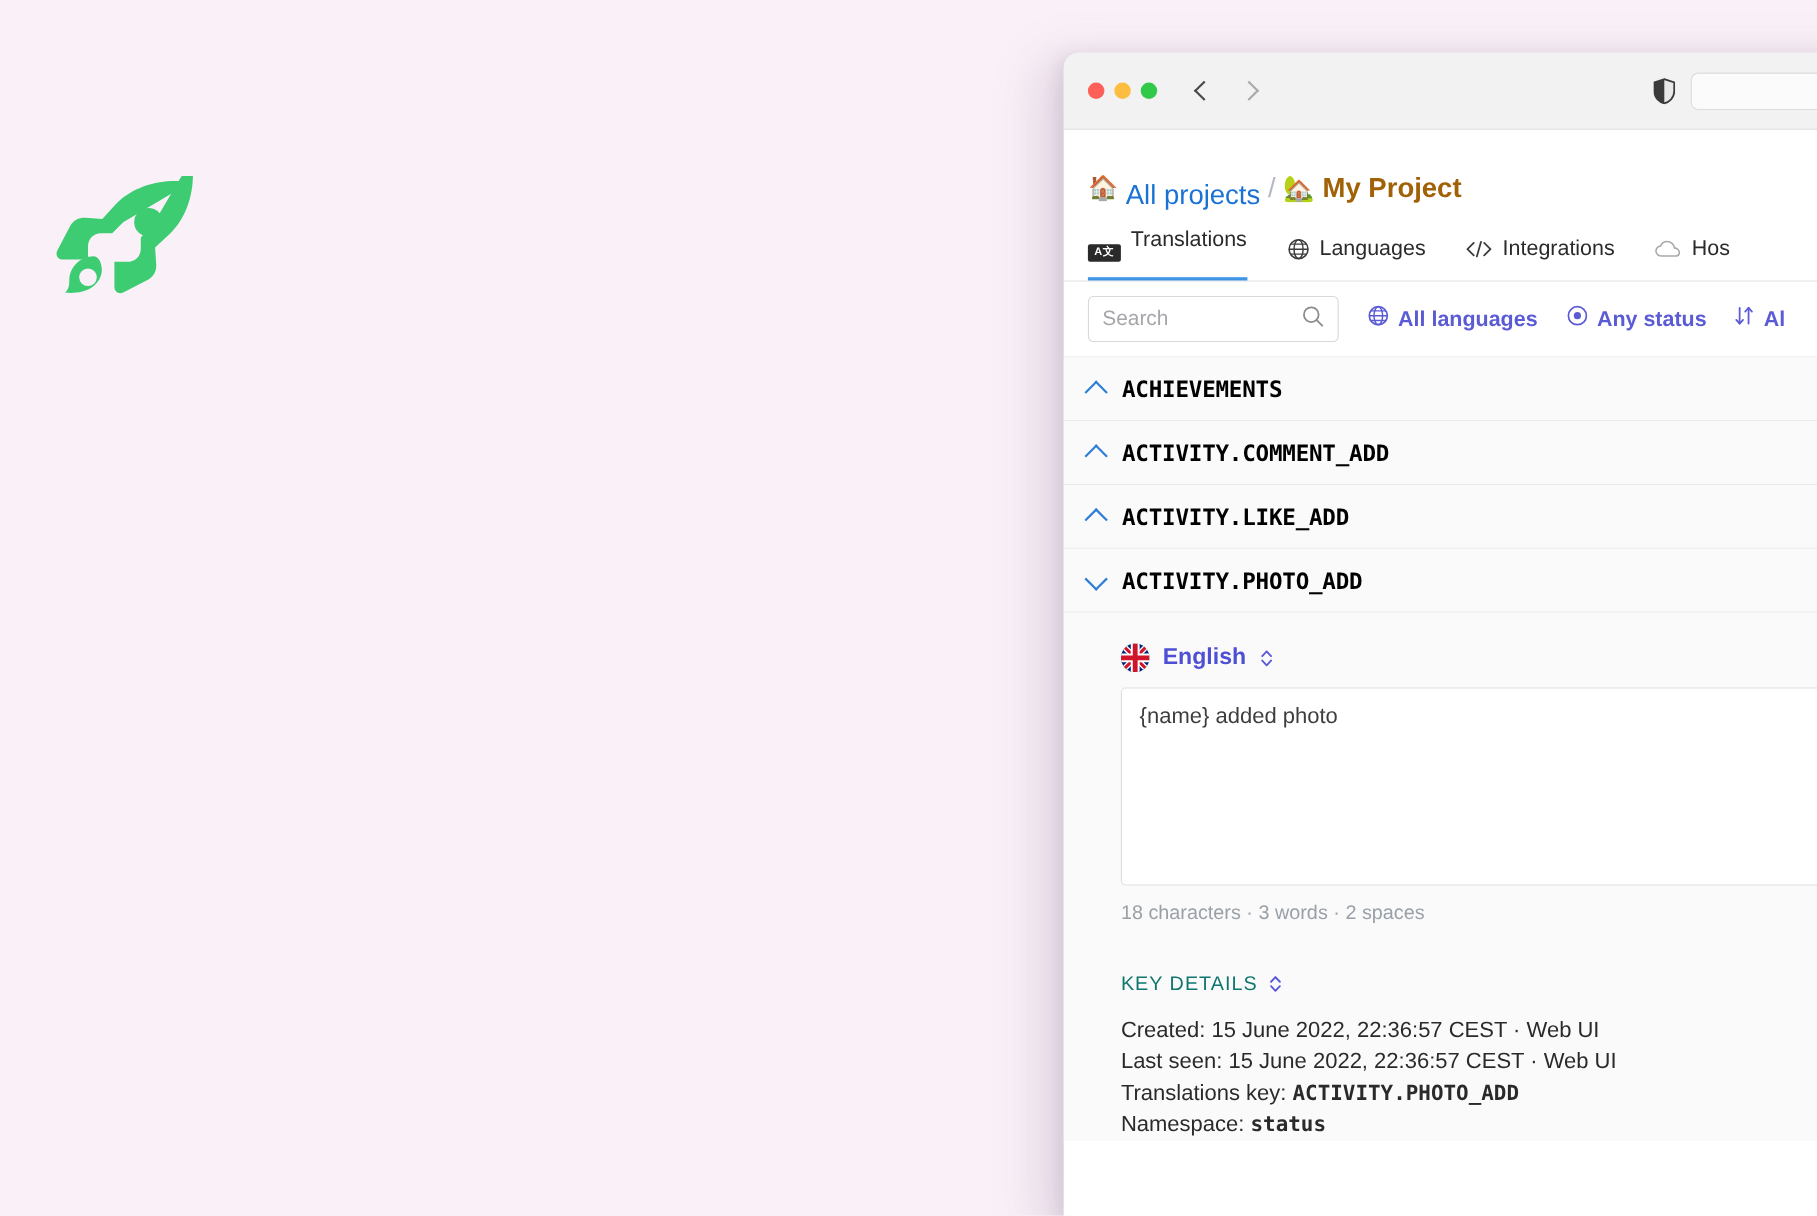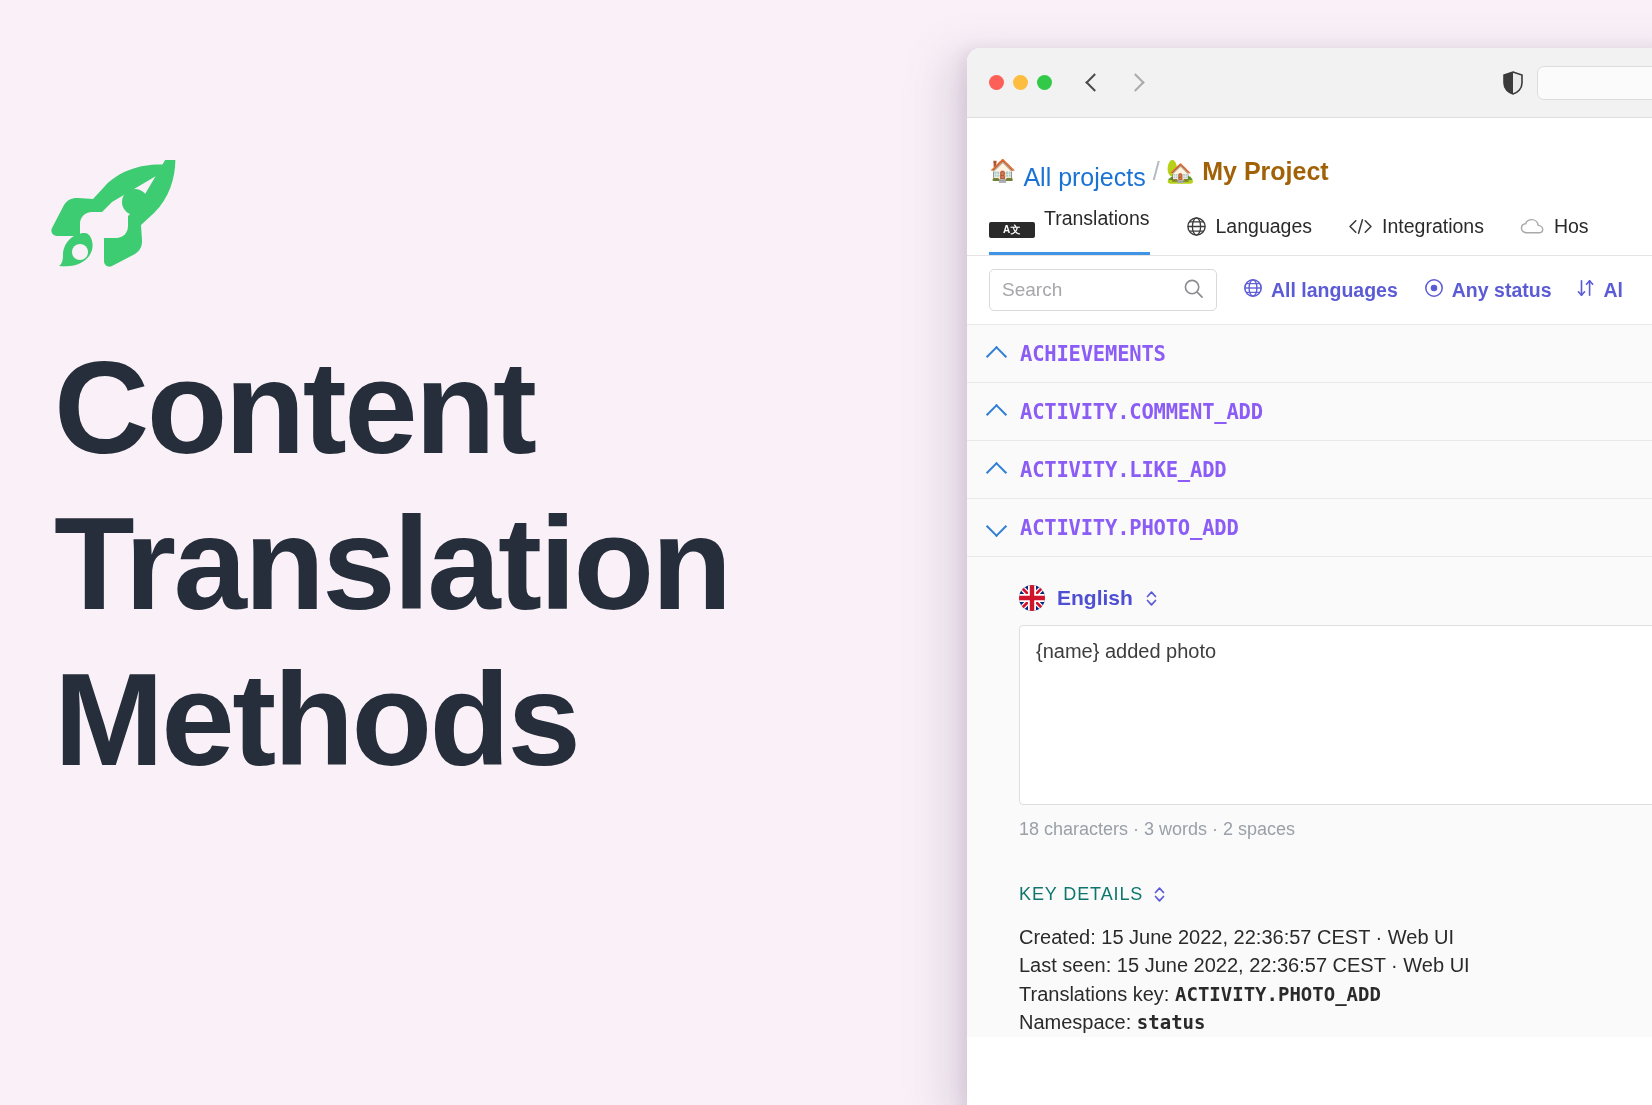--- a/index.html
+++ b/index.html
@@ -98,21 +98,21 @@
     display: flex; align-items: center; gap: 9px;
     font-size: 19.5px; color: #2a2a2a;
     padding-bottom: 14px;
     white-space: nowrap;
     border-bottom: 3px solid transparent;
   }
   .tab.active { border-bottom-color: #3f95e4; }
   .tab-ico { display: inline-flex; align-items: center; }
 
   .ico-translate {
-    width: 46px; height: 16px; border-radius: 2px;
+    width: 30px; height: 16px; border-radius: 2px;
     background: #2a2a2a; color: #fff;
     font-size: 10px; font-weight: 700;
     display: inline-flex; align-items: center; justify-content: center;
     letter-spacing: 0.5px; line-height: 1; margin-top: 24px;
   }
 
   .filters {
     display: flex; align-items: center; gap: 0;
     padding: 16px 0 16px 22px;
     height: 68px;
@@ -152,21 +152,21 @@
     width: 15px; height: 15px;
     border-style: solid; border-color: #2e7fd4;
     border-width: 2.4px 2.4px 0 0;
     margin-top: 5px;
   }
   .caret.up   { transform: rotate(-45deg); }
   .caret.down { transform: rotate(135deg); margin-top: -3px; }
   .keyname {
     font-family: "DejaVu Sans Mono", monospace;
     font-size: 20.5px; font-weight: 700;
-    color: #8b5cf6; letter-spacing: -0.2px;
+    color: #000000; letter-spacing: -0.2px;
   }
 
   .detail { background: #fafafa; padding: 28px 0 0 52px; }
 
   .lang-head {
     display: flex; align-items: center; gap: 12px;
     margin-bottom: 14px;
   }
   .flag-uk { width: 26px; height: 26px; border-radius: 50%; }
   .lang-name { color: #4f4fd4; font-size: 21px; font-weight: 700; }
@@ -215,25 +215,20 @@
         <g fill="#3ecc72">
           <path d="M123 6 C104 2 74 6 55 26 L43 39 L28 38 C22 37.6 17 40 14 45 L2 68 C0 72 3 76 7 76 L30 76 L30 64 C30 57 35 52 42 52 L52 52 L62 42 Z"></path>
           <path d="M124 7 C128 26 124 56 104 75 L91 87 L92 102 C92.4 108 90 113 85 116 L62 128 C58 130 54 127 54 123 L54 100 L66 100 C73 100 78 95 78 88 L78 78 L88 68 Z" transform="translate(0,-22)"></path>
           <circle cx="85" cy="42" r="13"></circle>
           <path d="M35 73 C23 73 13 83 13 95 C13 100 12 104 9 106 C17 107 27 106 34 101 C41 96 44 88 42 81 C41 76 38 73 35 73 Z" fill="#3ecc72"></path>
           <circle cx="30" cy="92" r="8" fill="#faf1f8"></circle>
         </g>
       </svg>
     </div>
 
-    <h1 class="hero-title">
-      <span class="ln">Content</span>
-      <span class="ln">Translation</span>
-      <span class="ln">Methods</span>
-    </h1>
   </div>
 
   <div class="browser">
 
     <div class="titlebar">
       <div class="lights">
         <span class="light red"></span>
         <span class="light yellow"></span>
         <span class="light green"></span>
       </div>

